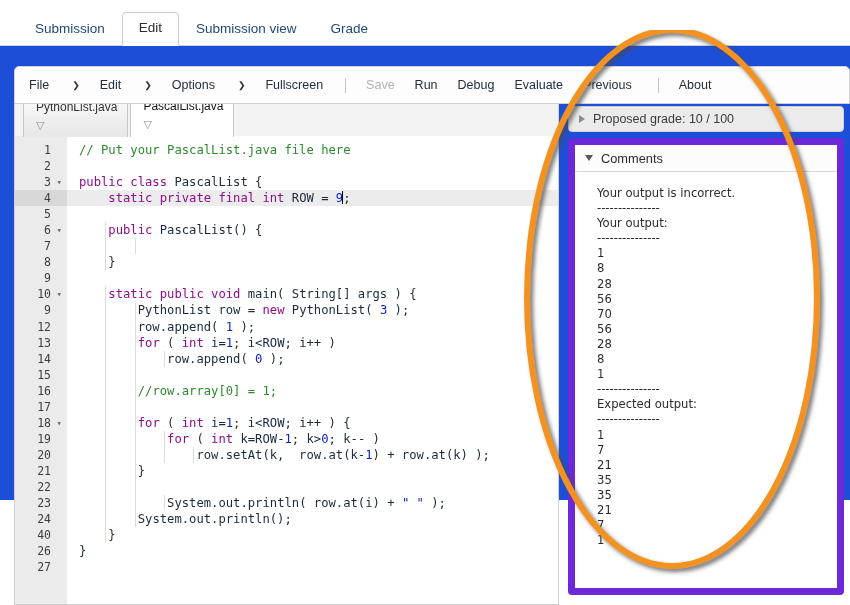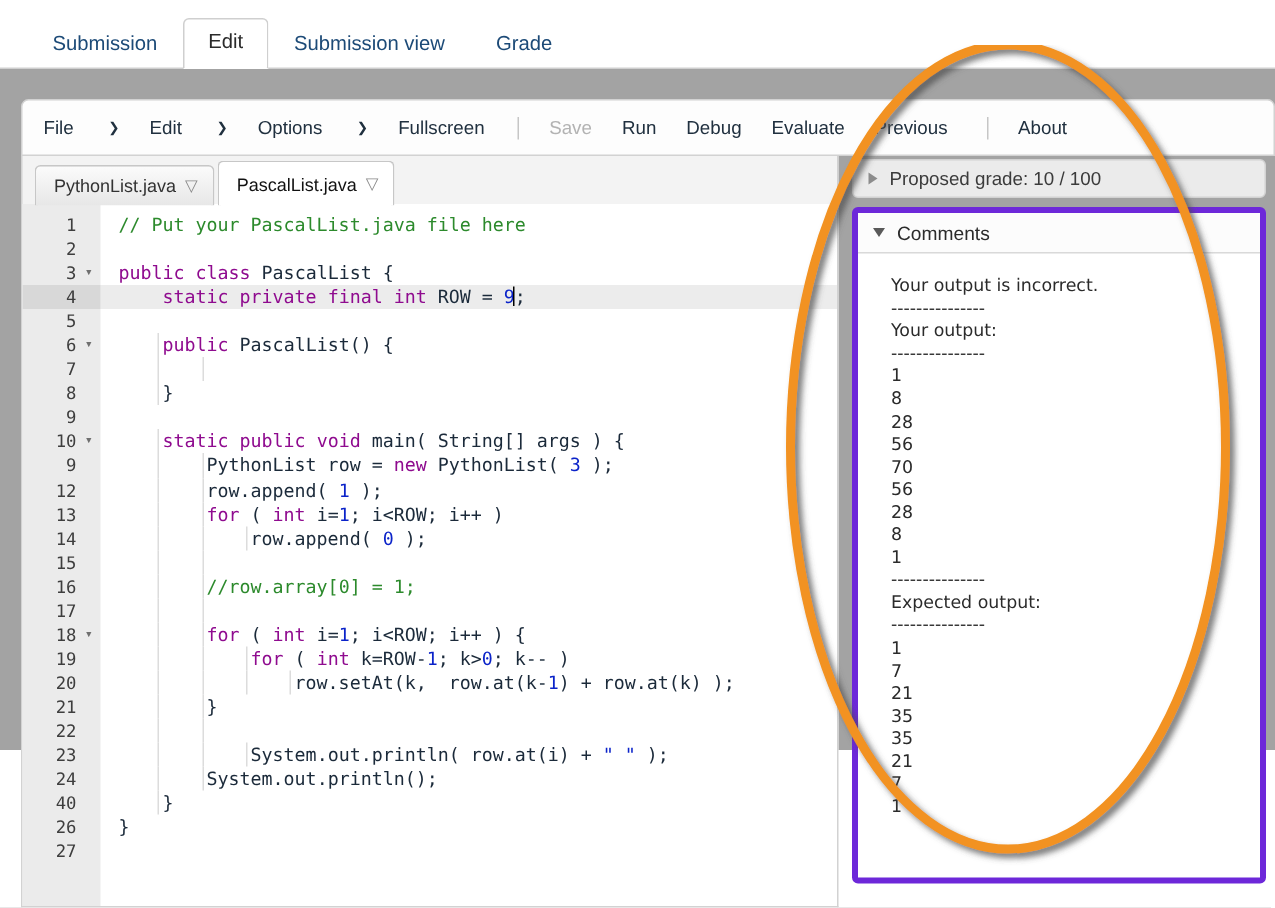--- a/index.html
+++ b/index.html
@@ -3,21 +3,21 @@
 <meta charset="utf-8">
 <style>
   * { box-sizing: border-box; }
   html, body {
     margin: 0; padding: 0;
     width: 850px; height: 605px;
     background: #ffffff;
     font-family: "Liberation Sans", sans-serif;
     overflow: hidden;
   }
-  #root { position: relative; width: 850px; height: 500px; background:#a3a3a3; }
+  #root { position: relative; width: 850px; height: 500px; background:#1d4ed8; }
 
   
   .navtabs {
     position: absolute; left: 0; top: 0; width: 850px; height: 46px;
     border-bottom: 1px solid #cfcfcf;
     background: #ffffff;
   }
   .navtabs-inner { position: absolute; left: 18px; bottom: 0; display: flex; align-items: flex-end; }
   .navtab {
     font-size: 13.5px;
@@ -79,22 +79,22 @@
   .filetab {
     font-size: 12px; color: #333;
     padding: 6px 10px 6px 12px;
     background: linear-gradient(#fbfbfb, #e7e7e7);
     border: 1px solid #c7c7c7;
     border-bottom: none;
     border-radius: 4px 4px 0 0;
     margin-right: 2px;
     white-space: nowrap;
     cursor: pointer;
-    display: inline-flex; align-items: center; gap: 6px;
-    position: relative; top: 1px;
+    display: inline-flex; gap: 6px;
+    position: relative; top: 1px; flex-direction: column;
   }
   .filetab.active {
     background: #ffffff;
     border-color: #c7c7c7;
     color: #111;
     padding-top: 8px; padding-bottom: 7px;
   }
   .tri-outline { font-size: 11px; color: #8a8a8a; line-height: 1; }
 
   
@@ -169,21 +169,21 @@
     border-left: 6px solid #8c8c8c;
   }
   .tri-dn {
     width: 0; height: 0;
     border-left: 4px solid transparent;
     border-right: 4px solid transparent;
     border-top: 6px solid #5a5a5a;
   }
   .comments-box {
     width: 276px; margin-top: 6px;
-    border: 4px solid #6d28d9;
+    border: 7px solid #6d28d9;
     border-radius: 4px;
     background: #ffffff;
     overflow: hidden;
   }
   .comments-head {
     height: 27px; display: flex; align-items: center; gap: 8px;
     padding-left: 10px;
     background: #fcfcfc;
     border-bottom: 1px solid #d9d9d9;
     font-size: 12.8px; color: #2b2b2b;

